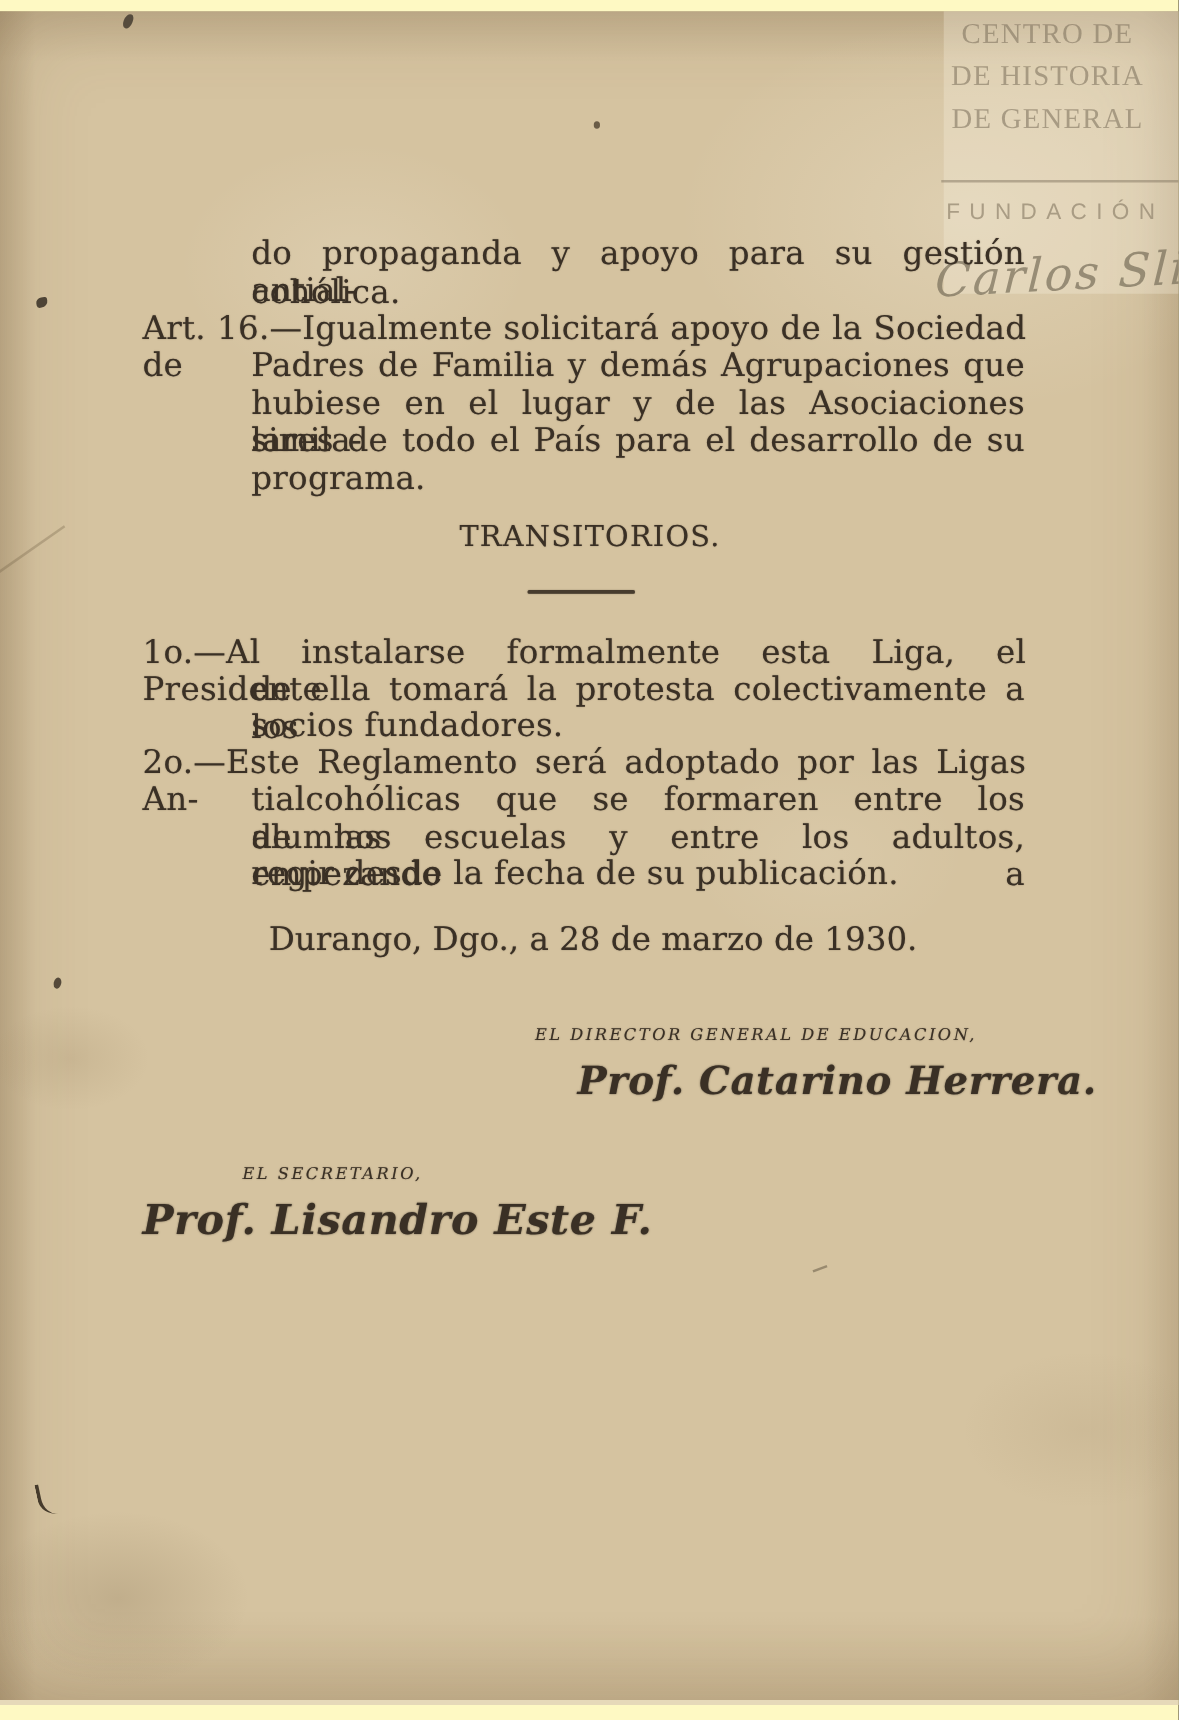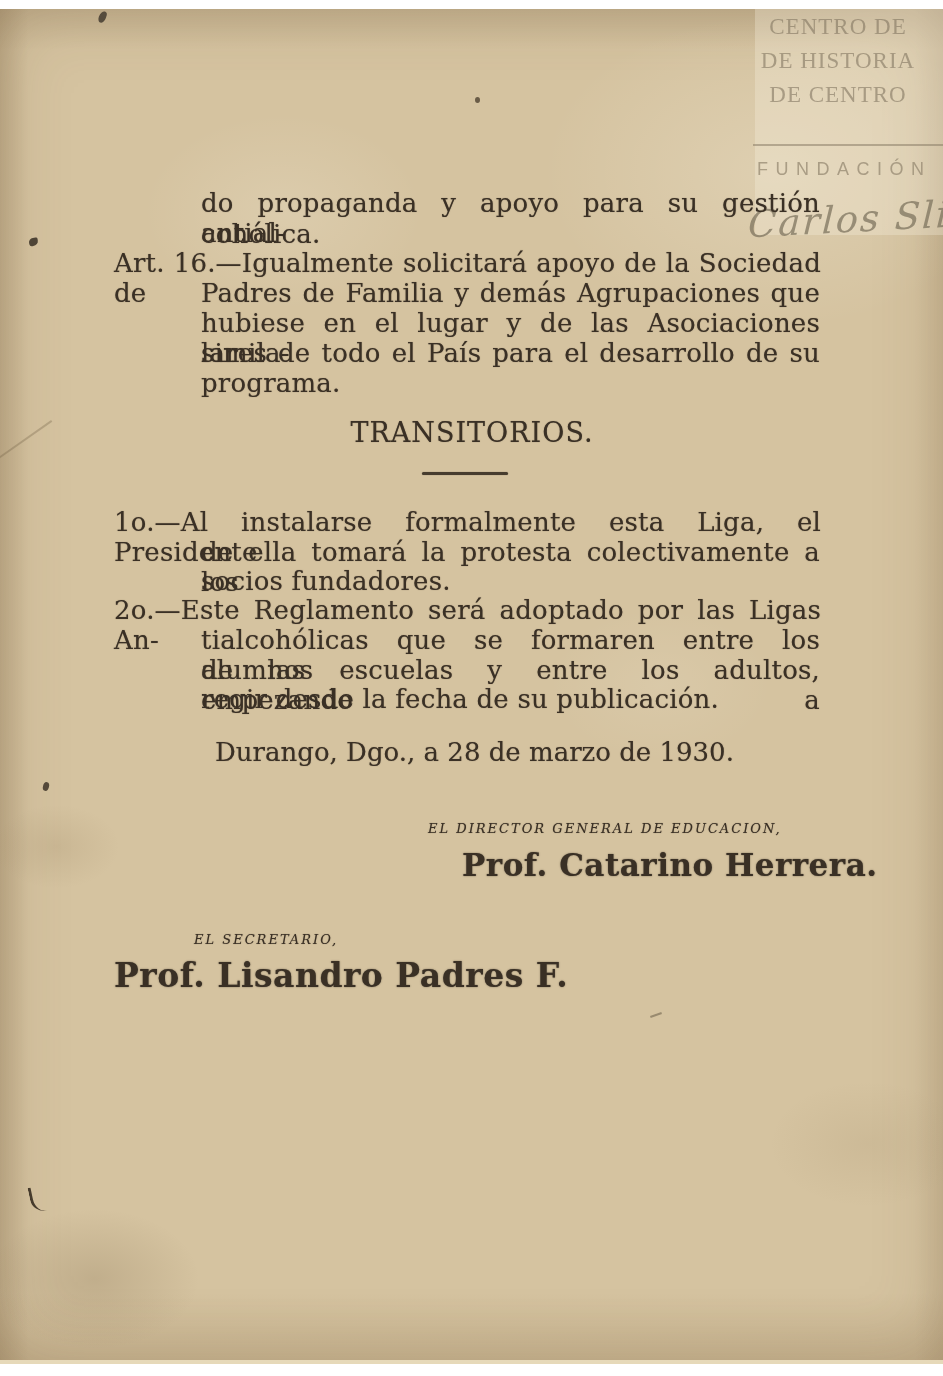--- a/index.html
+++ b/index.html
@@ -1,20 +1,20 @@
 <!DOCTYPE html>
 <html><head>
 <meta charset="utf-8">
 <style>
   html,body{margin:0;padding:0;background:#1a1109;}
   #scan-root{
     position:relative;
     width:943px;height:1376px;
     overflow:hidden;
-    background:#ffffff;
+    background:#fef9c3;
     font-family:"DejaVu Serif", serif;
   }
   
   .paper{
     position:absolute;left:0;top:9px;right:0;bottom:12px;
     background:
       radial-gradient(200px 140px at 30% 15%, rgba(255,250,238,.16), transparent 70%),
       radial-gradient(320px 220px at 82% 12%, rgba(255,250,236,.22), transparent 72%),
       radial-gradient(160px 110px at 70% 50%, rgba(255,250,238,.10), transparent 70%),
       radial-gradient(90px 60px at 6% 62%, rgba(120,95,60,.12), transparent 70%),
@@ -67,39 +67,39 @@
   .ln{
     position:absolute;
     font-size:26px;line-height:30px;
     letter-spacing:.2px;
   }
   .lab{left:114px;width:707px;}
   .cont{left:201px;width:619px;}
   .just{text-align:justify;text-align-last:justify;}
   .heading{
     position:absolute;left:322px;top:417px;width:300px;
-    text-align:center;font-size:27px;letter-spacing:1px;
+    text-align:center;font-size:23px;letter-spacing:1px;
   }
   .hrule{
     position:absolute;left:422px;top:472px;width:86px;height:3px;
     background:#473c2e;border-radius:2px;
     box-shadow:0 0 1px rgba(58,48,37,.6);
   }
   .dateline{
     position:absolute;left:215px;top:737px;
     font-size:26px;white-space:nowrap;
   }
   .sig-title{
     position:absolute;
     font-size:13px;font-weight:normal;font-style:italic;
     letter-spacing:2px;white-space:nowrap;
   }
   .sig-name{
     position:absolute;
-    font-weight:bold;
+    font-weight:bold;font-style:italic;
     letter-spacing:.5px;white-space:nowrap;
     text-shadow:0 0 1.5px rgba(46,38,28,.7);
     text-align:center;
   }
   .dir-title{left:428px;top:821px;}
   .dir-name{left:462px;top:847px;font-size:31px;}
   .sec-title{left:194px;top:932px;}
   .sec-name{left:114px;top:956px;font-size:33px;}
   
   .speck{position:absolute;}
@@ -108,21 +108,21 @@
 <body>
 
 <div id="scan-root">
 
   <div class="paper"></div>
 
   <div class="wm-patch"></div>
   <div class="wm-org">
     <div>CENTRO DE</div>
     <div>DE HISTORIA</div>
-    <div>DE CENTRO</div>
+    <div>DE GENERAL</div>
   </div>
   <div class="wm-rule"></div>
   <div class="wm-found">FUNDACIÓN</div>
   <div class="wm-sig">Carlos Slim</div>
 
 
   <div class="ln ink cont just" style="top:188px">do propaganda y apoyo para su gestión antial-</div>
   <div class="ln ink cont" style="top:219px">cohólica.</div>
   <div class="ln ink lab just" style="top:248px">Art. 16.—Igualmente solicitará apoyo de la Sociedad de</div>
   <div class="ln ink cont just" style="top:308px">hubiese en el lugar y de las Asociaciones simila-</div>
@@ -139,21 +139,21 @@
   <div class="ln ink lab just" style="top:595px">2o.—Este Reglamento será adoptado por las Ligas An-</div>
   <div class="ln ink cont just" style="top:625px">tialcohólicas que se formaren entre los alumnos</div>
   <div class="ln ink cont just" style="top:655px">de las escuelas y entre los adultos, empezando a</div>
   <div class="ln ink cont" style="top:684px">regir desde la fecha de su publicación.</div>
 
   <div class="dateline ink">Durango, Dgo., a 28 de marzo de 1930.</div>
 
   <div class="sig-title ink dir-title">EL DIRECTOR GENERAL DE EDUCACION,</div>
   <div class="sig-name ink dir-name">Prof. Catarino Herrera.</div>
   <div class="sig-title ink sec-title">EL SECRETARIO,</div>
-  <div class="sig-name ink sec-name">Prof. Lisandro Padres F.</div>
+  <div class="sig-name ink sec-name">Prof. Lisandro Este F.</div>
 
   <div class="speck" style="left:99px;top:11px;width:7px;height:12px;background:#564c3d;border-radius:60% 40% 55% 45%;transform:rotate(20deg);"></div>
   <div class="speck" style="left:29px;top:238px;width:9px;height:8px;background:#4e4436;border-radius:50% 20% 60% 30%;transform:rotate(-10deg);"></div>
   <div class="speck" style="left:475px;top:97px;width:5px;height:6px;background:#6a5c47;border-radius:50%;"></div>
   <div class="speck" style="left:43px;top:782px;width:6px;height:9px;background:#55493a;border-radius:50%;transform:rotate(15deg);"></div>
   <div class="speck" style="left:-12px;top:440px;width:70px;height:2px;background:rgba(105,88,62,.30);transform:rotate(-35deg);"></div>
   <div class="speck" style="left:30px;top:1186px;width:14px;height:26px;border-left:3px solid #463b2c;border-bottom-left-radius:14px;transform:rotate(-12deg);"></div>
   <div class="speck" style="left:650px;top:1014px;width:12px;height:2px;background:rgba(80,68,52,.45);transform:rotate(-20deg);"></div>
 
 </div>

